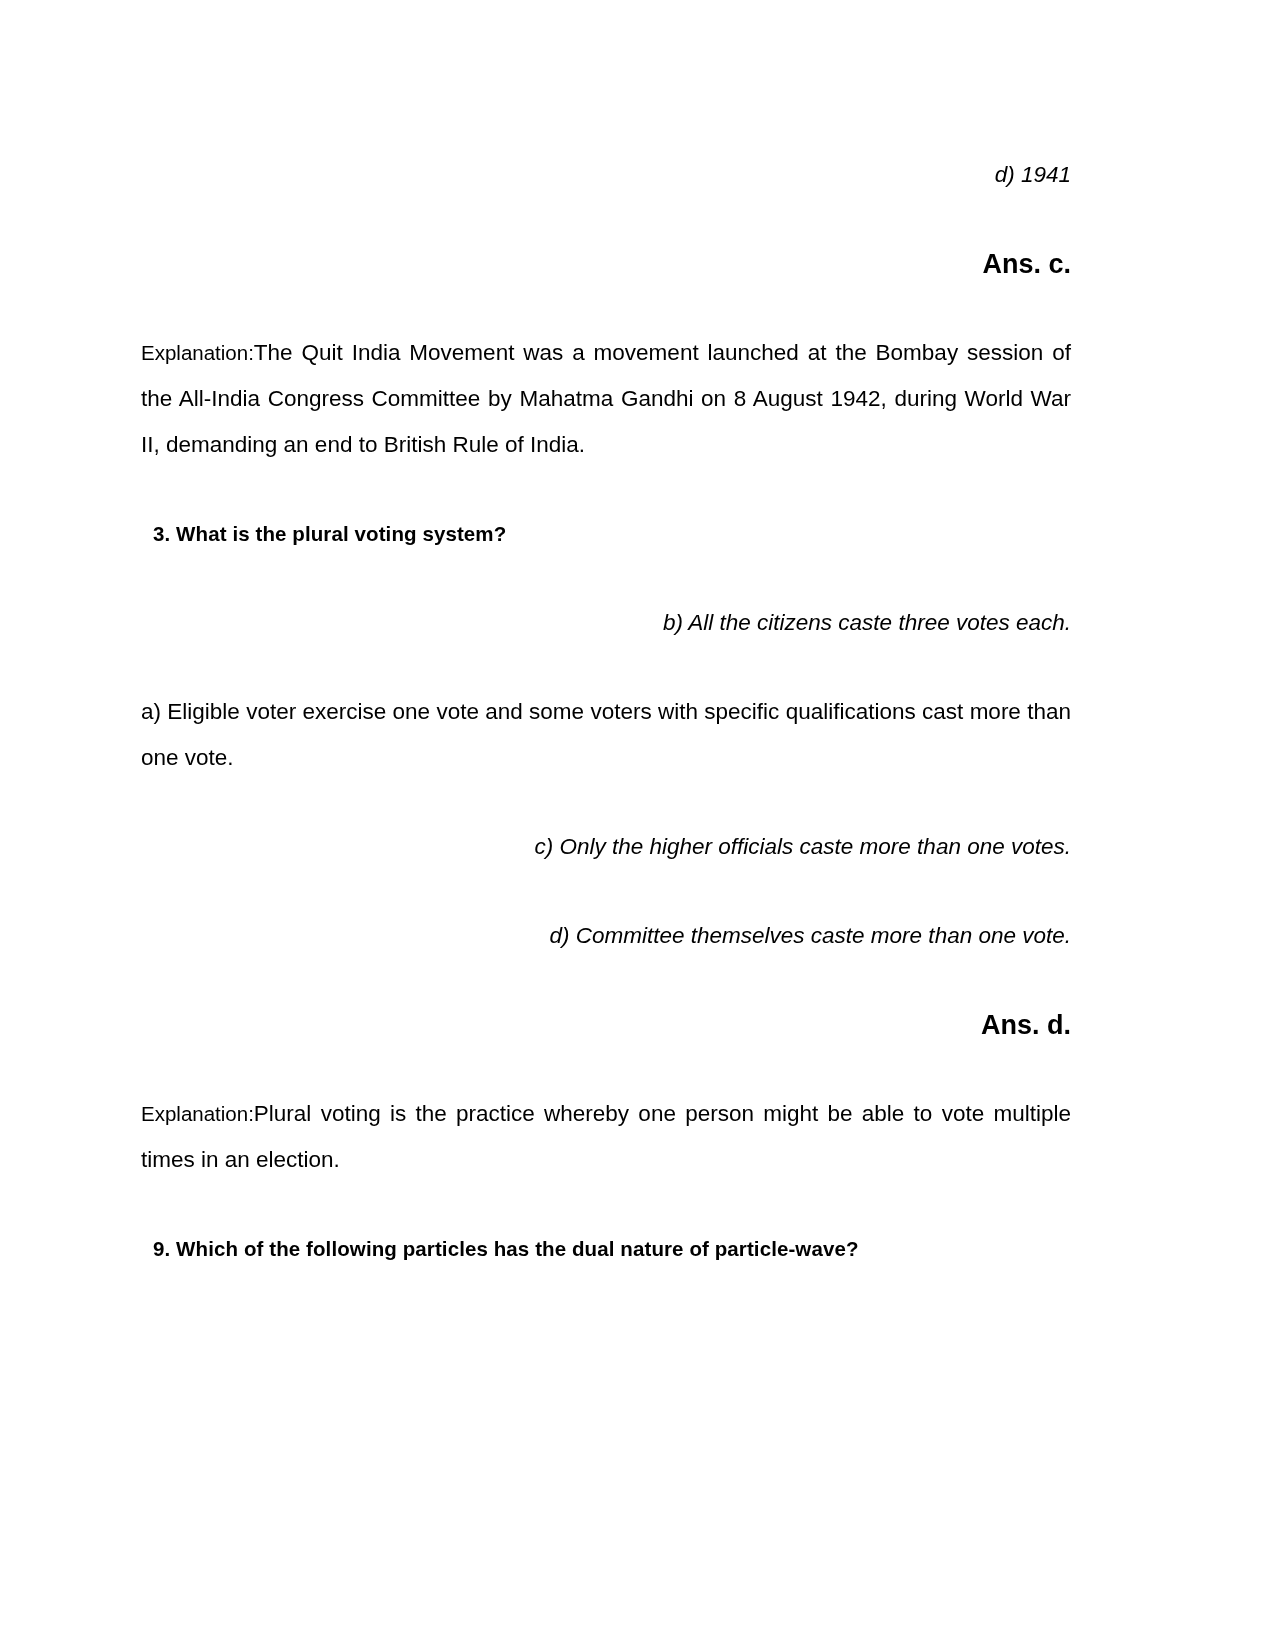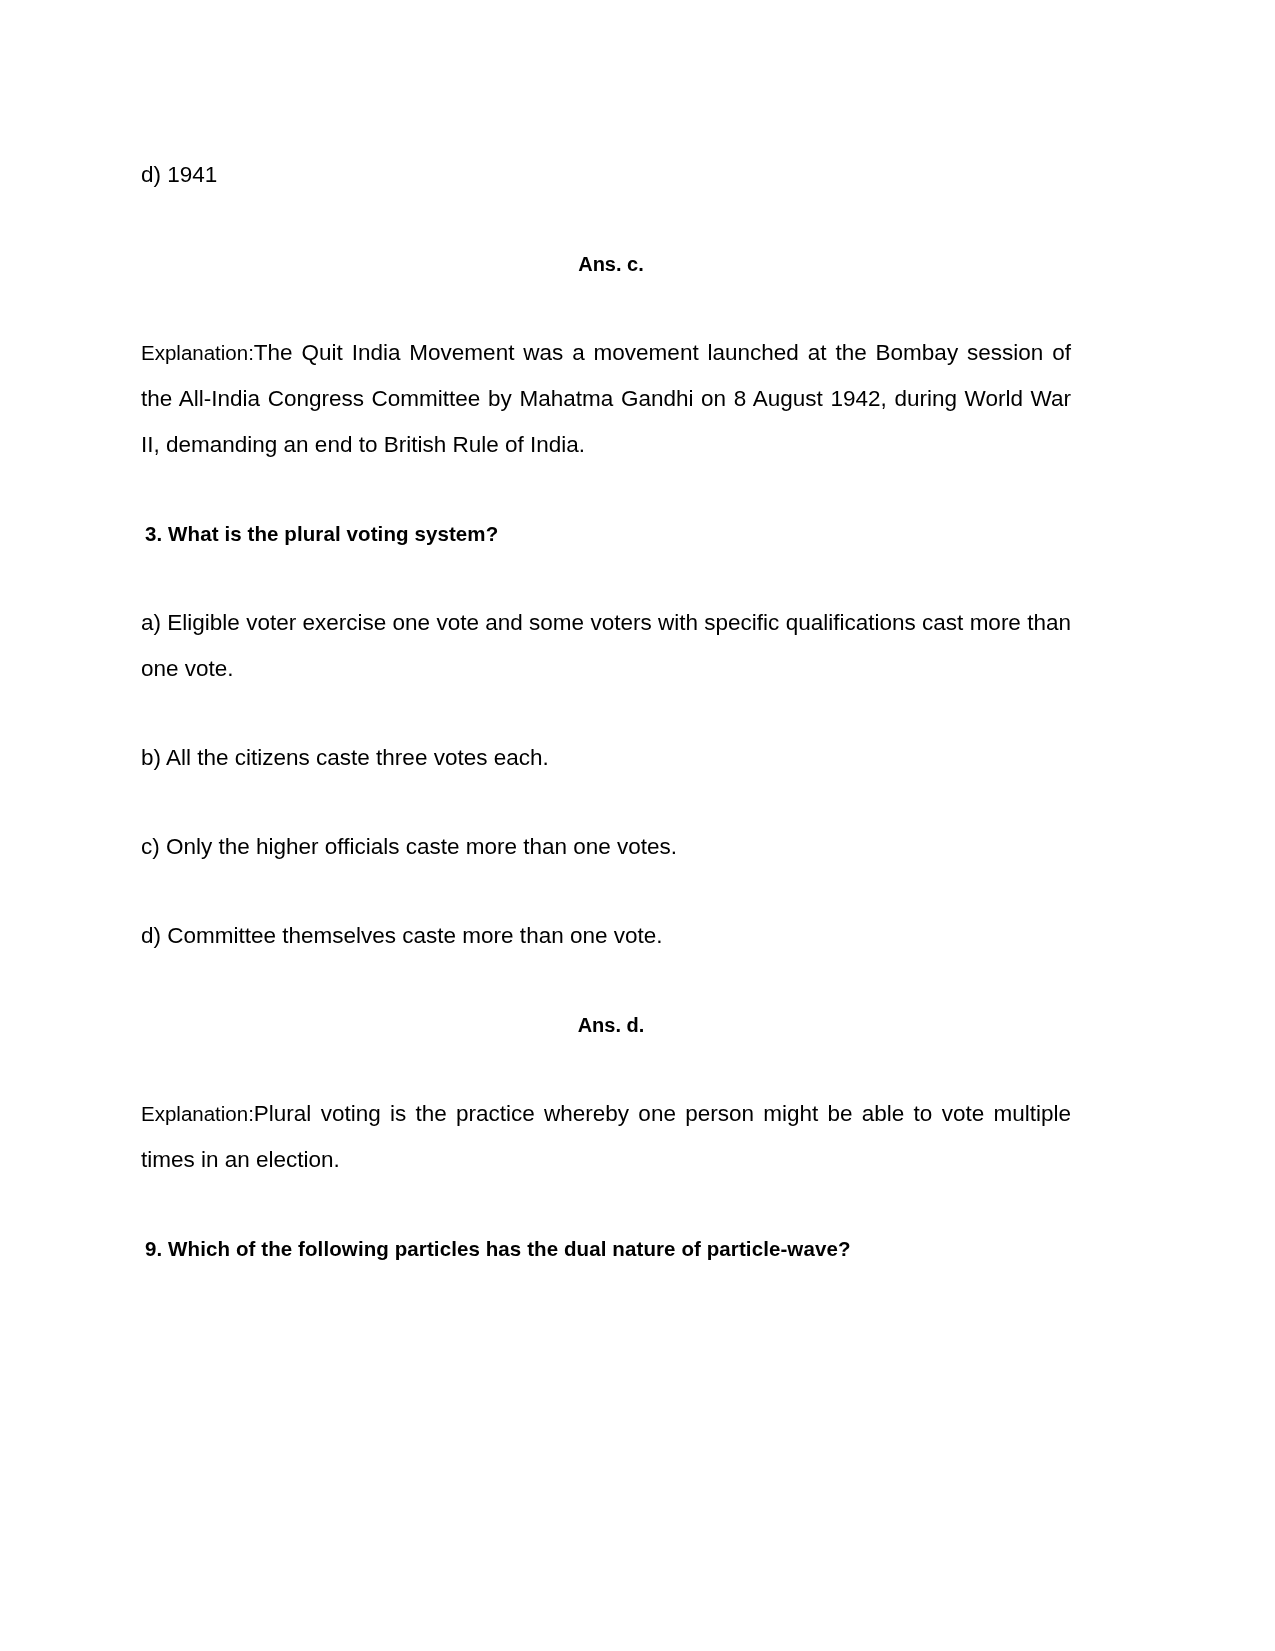--- a/index.html
+++ b/index.html
@@ -30,35 +30,36 @@
   .block {
     font-size: 22.5px;
     line-height: 46px;
     text-align: justify;
     text-justify: inter-word;
     margin: 0 0 43px 0;
     -webkit-hyphens: none;
     hyphens: none;
   }
   .block.nojust {
-    text-align: left;
+    text-align: right;
+    font-style: italic;
   }
   .heading {
     font-size: 20.5px;
     font-weight: bold;
     line-height: 46px;
     text-align: left;
-    margin: 0 0 43px 4px;
+    margin: 0 0 43px 12px;
     letter-spacing: 0.1px;
   }
   .ans {
-    font-size: 20px;
+    font-size: 27px;
     font-weight: bold;
     line-height: 46px;
-    text-align: center;
+    text-align: right;
     margin: 0 0 43px 10px;
   }
   .lead {
     font-size: 20.5px;
     font-weight: normal;
   }
 </style>
 </head>
 <body>
 
@@ -70,26 +71,26 @@
     <p class="ans">Ans. c.</p>
 
     <p class="block">
       <span class="lead">Explanation:</span><span>The Quit India Movement was a movement launched at the Bombay</span>
       <span>session of the All-India Congress Committee by Mahatma Gandhi on 8 August 1942,</span>
       <span>during World War II, demanding an end to British Rule of India.</span>
     </p>
 
     <p class="heading">3. What is the plural voting system?</p>
 
+    <p class="block nojust">b) All the citizens caste three votes each.</p>
+
     <p class="block">
       <span>a) Eligible voter exercise one vote and some voters with specific qualifications cast</span>
       <span>more than one vote.</span>
     </p>
-
-    <p class="block nojust">b) All the citizens caste three votes each.</p>
 
     <p class="block nojust">c) Only the higher officials caste more than one votes.</p>
 
     <p class="block nojust">d) Committee themselves caste more than one vote.</p>
 
     <p class="ans">Ans. d.</p>
 
     <p class="block">
       <span class="lead">Explanation:</span><span>Plural voting is the practice whereby one person might be able to vote</span>
       <span>multiple times in an election.</span>

